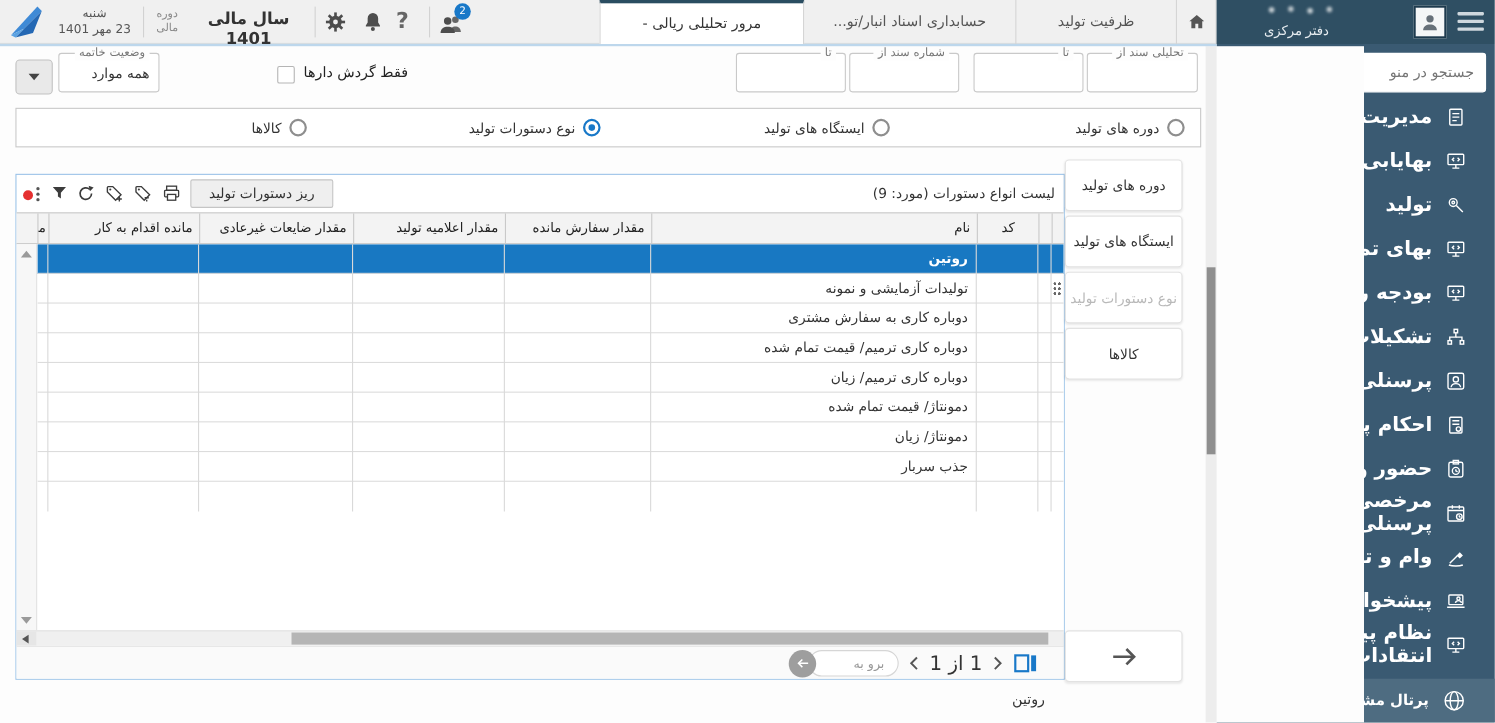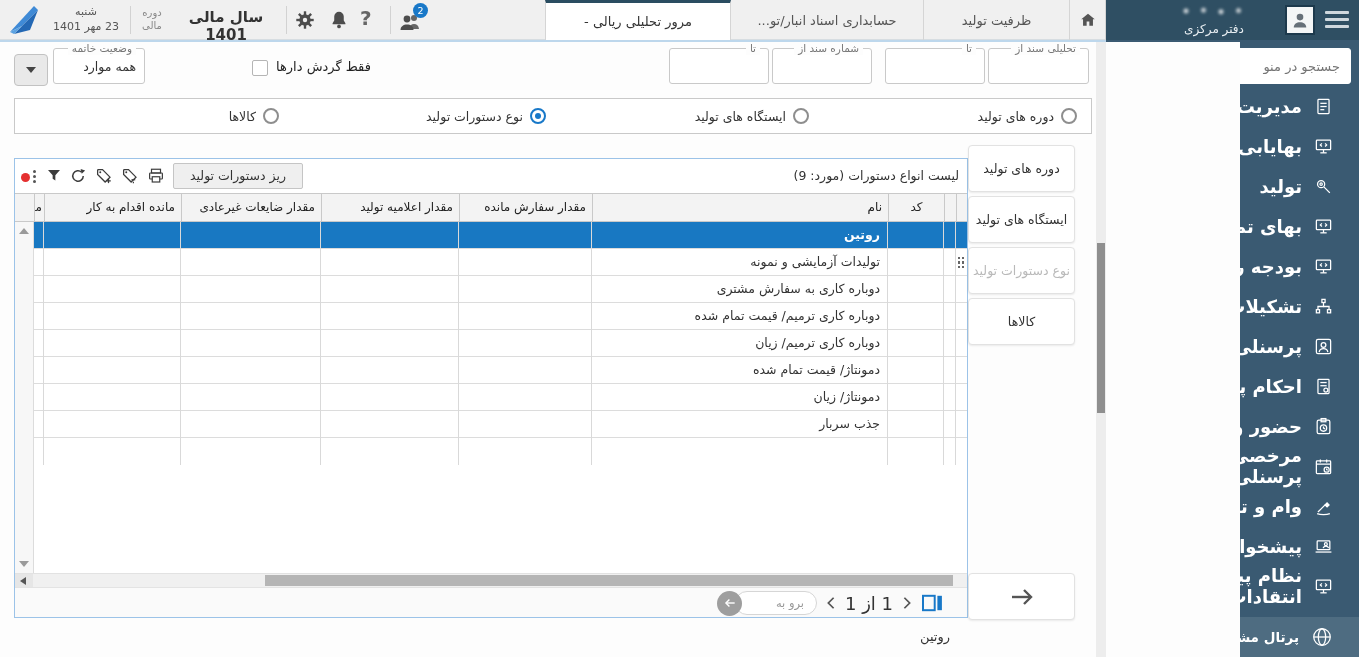--- a/index.html
+++ b/index.html
@@ -24,21 +24,21 @@
   .tabs { position:absolute; left:545px; top:0; height:40px; display:flex; }
   .tab { height:40px; display:flex; align-items:center; justify-content:center; font-size:13px; color:#555; border-right:1px solid #d5d5d5; cursor:default; }
   .tab.active { background:#fff; border-top:3px solid #2a4d61; border-left:1px solid #d5d5d5; color:#333; }
   .tab-home { width:36px; }
 
   
   .tb-dark { position:absolute; left:1106px; top:0; width:253px; height:40px; background:#2f4f63; }
   .hamburger { position:absolute; right:10px; top:11px; width:24px; height:18px; }
   .hamburger span { display:block; height:3px; background:#cfd8de; margin-bottom:4px; border-radius:1px; }
   .userbox { position:absolute; right:44px; top:5px; width:30px; height:30px; background:#f4f6f7; border:2px solid #1d3a4d; display:flex; align-items:center; justify-content:center; }
-  .office-wrap { position:absolute; right:80px; top:3px; width:130px; text-align:center; }
+  .office-wrap { position:absolute; right:80px; top:3px; width:130px; text-align:left;font-family:Liberation Serif, serif; }
   .user-blur { display:inline-block; height:8px; width:70px; margin-bottom:3px;
     background:radial-gradient(circle 3px at 10% 50%, #cfd6da 0 2px, transparent 3px),
                radial-gradient(circle 3px at 35% 40%, #c4ccd1 0 2px, transparent 3px),
                radial-gradient(circle 3px at 60% 60%, #cfd6da 0 2px, transparent 3px),
                radial-gradient(circle 3px at 85% 45%, #c4ccd1 0 2px, transparent 3px);
     filter:blur(1.5px); }
   .office { font-size:12px; color:#e8eef2; direction:rtl; }
 
   
   .sidebar { position:absolute; left:1106px; top:40px; width:253px; height:617px; background:#3a5a72; overflow:hidden; }

